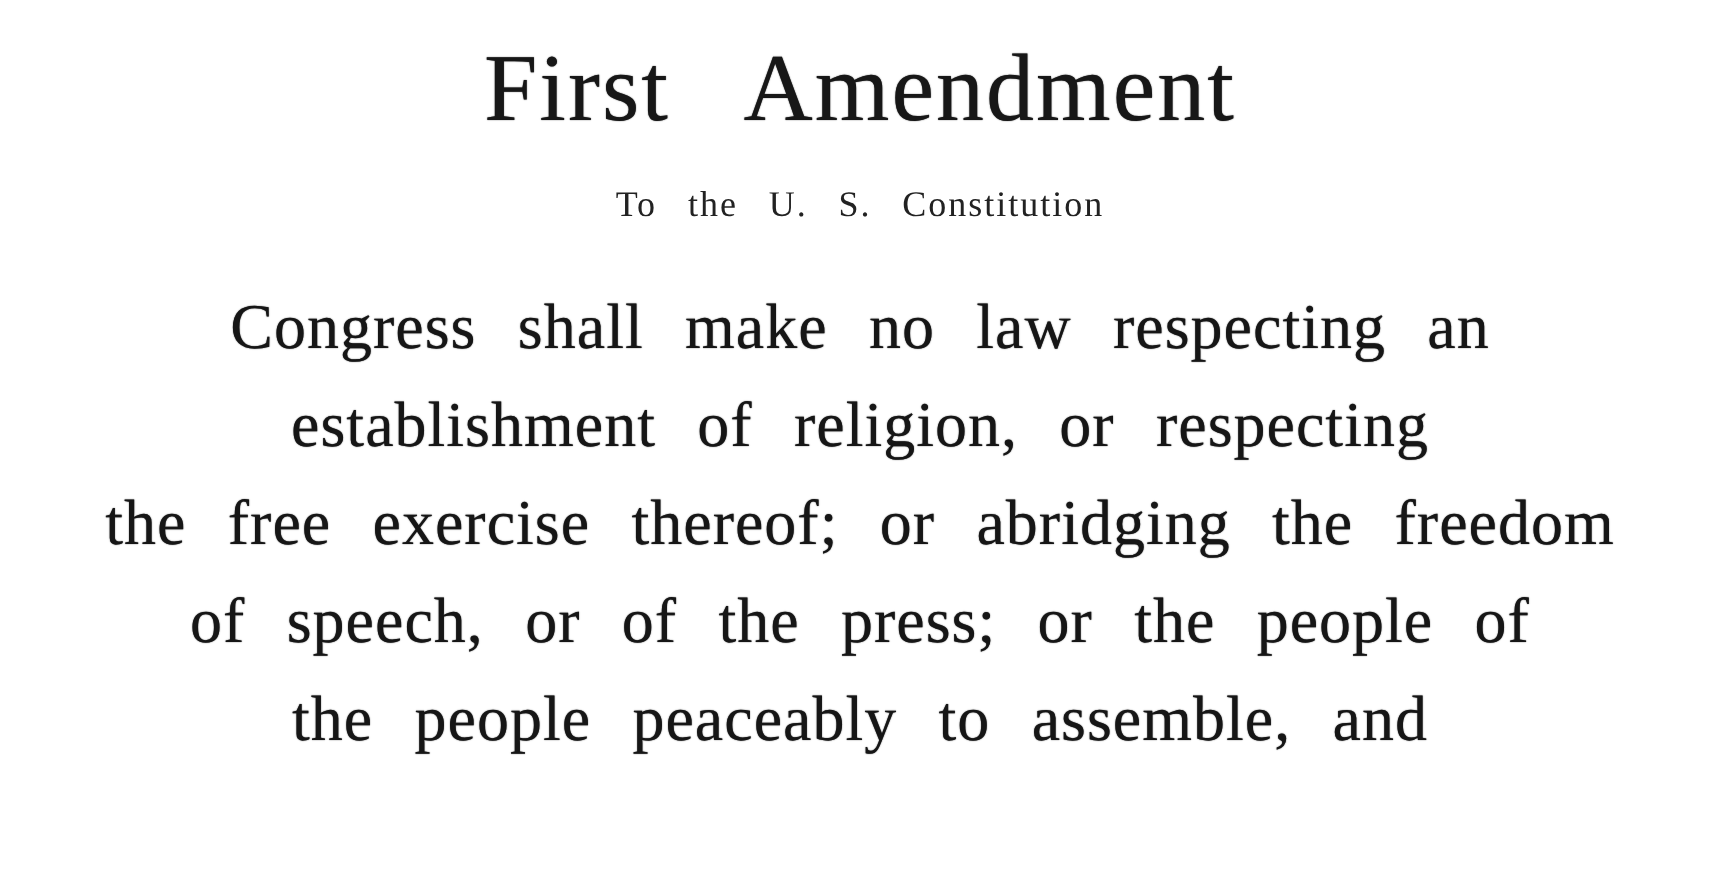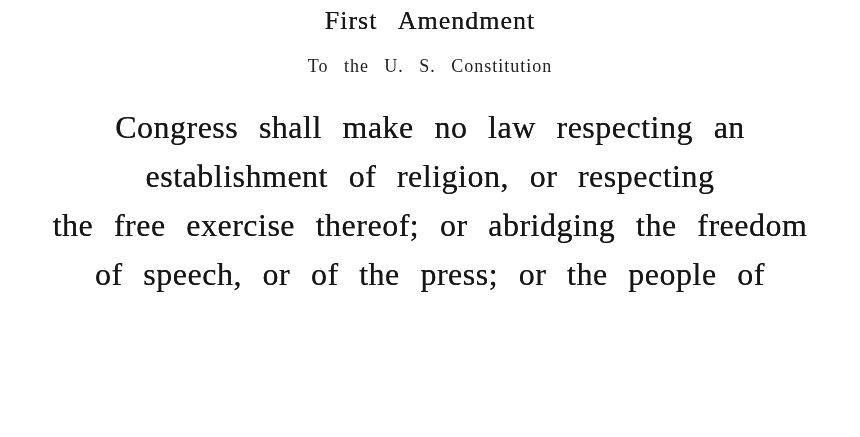--- a/index.html
+++ b/index.html
@@ -11,23 +11,23 @@
     position: relative;
     width: 860px;
     height: 437px;
     background: #ffffff;
     color: #191919;
     font-family: "Liberation Serif", "DejaVu Serif", serif;
     text-align: center;
     overflow: hidden;
   }
   .doc-title {
-    margin: 0;
+    margin: 11px;
     padding-top: 6px;
-    font-size: 26px;
+    font-size: 48px;
     font-weight: 400;
     letter-spacing: 1px;
     word-spacing: 0.55em;
     color: #171717;
     text-shadow: 0 0 0.6px #2a2a2a;
   }
   .doc-subtitle {
     margin-top: 20px;
     font-size: 18px;
     font-weight: 400;
@@ -54,14 +54,15 @@
 <body>
 
 <div class="page">
   <h1 class="doc-title">First Amendment</h1>
   <div class="doc-subtitle">To the U. S. Constitution</div>
   <div class="amendment-body">
     <p>Congress shall make no law respecting an</p>
     <p>establishment of religion, or respecting</p>
     <p>the free exercise thereof; or abridging the freedom</p>
     <p>of speech, or of the press; or the people of</p>
+    <p>the people peaceably to assemble, and</p>
   </div>
 </div>
 
 </body></html>

